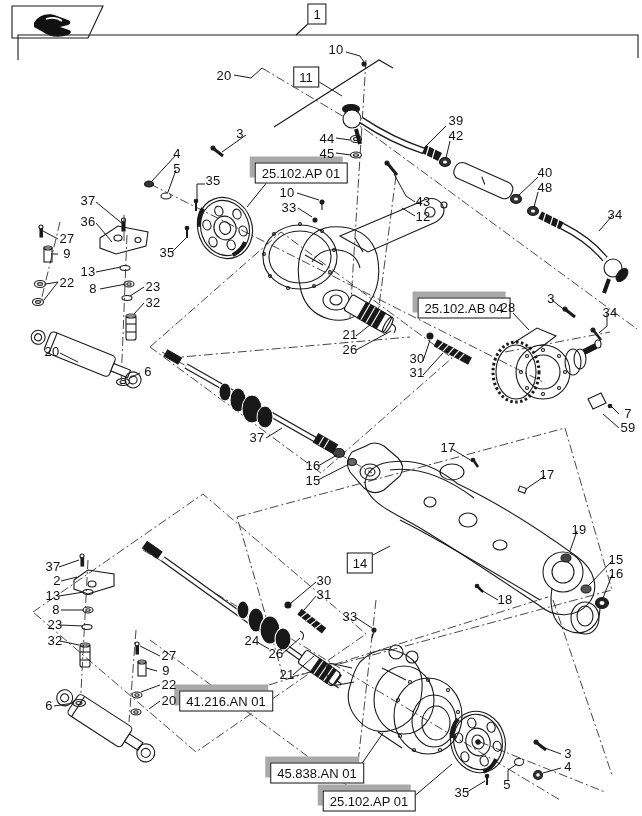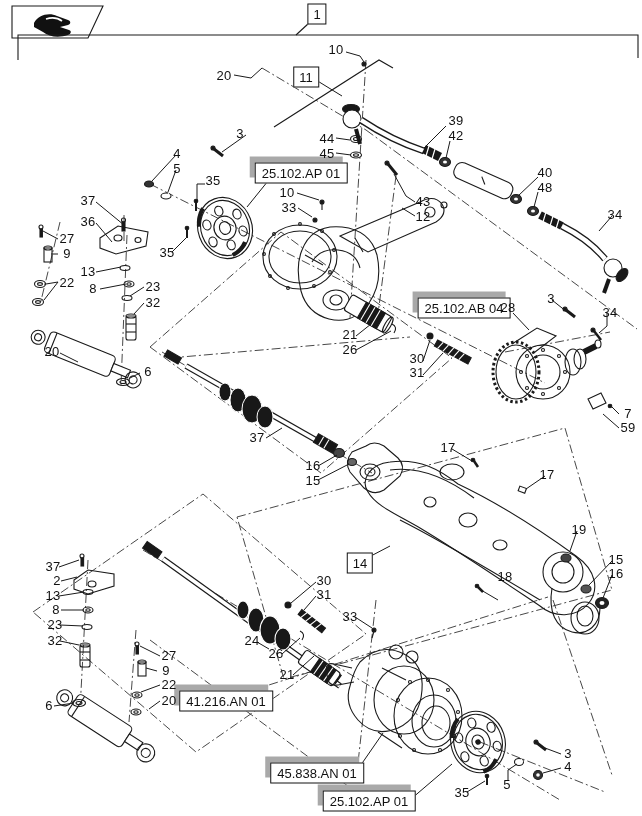--- a/index.html
+++ b/index.html
@@ -526,21 +526,21 @@
 <span class="co" style="left:508px;top:307px">28</span>
 <span class="co" style="left:551px;top:298px">3</span>
 <span class="co" style="left:610px;top:312px">34</span>
 <span class="co" style="left:628px;top:413px">7</span>
 <span class="co" style="left:628px;top:427px">59</span>
 <span class="co" style="left:448px;top:447px">17</span>
 <span class="co" style="left:547px;top:474px">17</span>
 <span class="co" style="left:579px;top:529px">19</span>
 <span class="co" style="left:616px;top:559px">15</span>
 <span class="co" style="left:616px;top:573px">16</span>
-<span class="co" style="left:505px;top:576px">18</span>
+<span class="co" style="left:505px;top:599px">18</span>
 <span class="co" style="left:350px;top:616px">33</span>
 <span class="co" style="left:417px;top:358px">30</span>
 <span class="co" style="left:417px;top:372px">31</span>
 <span class="co" style="left:350px;top:334px">21</span>
 <span class="co" style="left:350px;top:349px">26</span>
 <span class="co" style="left:324px;top:580px">30</span>
 <span class="co" style="left:324px;top:594px">31</span>
 <span class="co" style="left:252px;top:640px">24</span>
 <span class="co" style="left:276px;top:653px">26</span>
 <span class="co" style="left:287px;top:674px">21</span>

